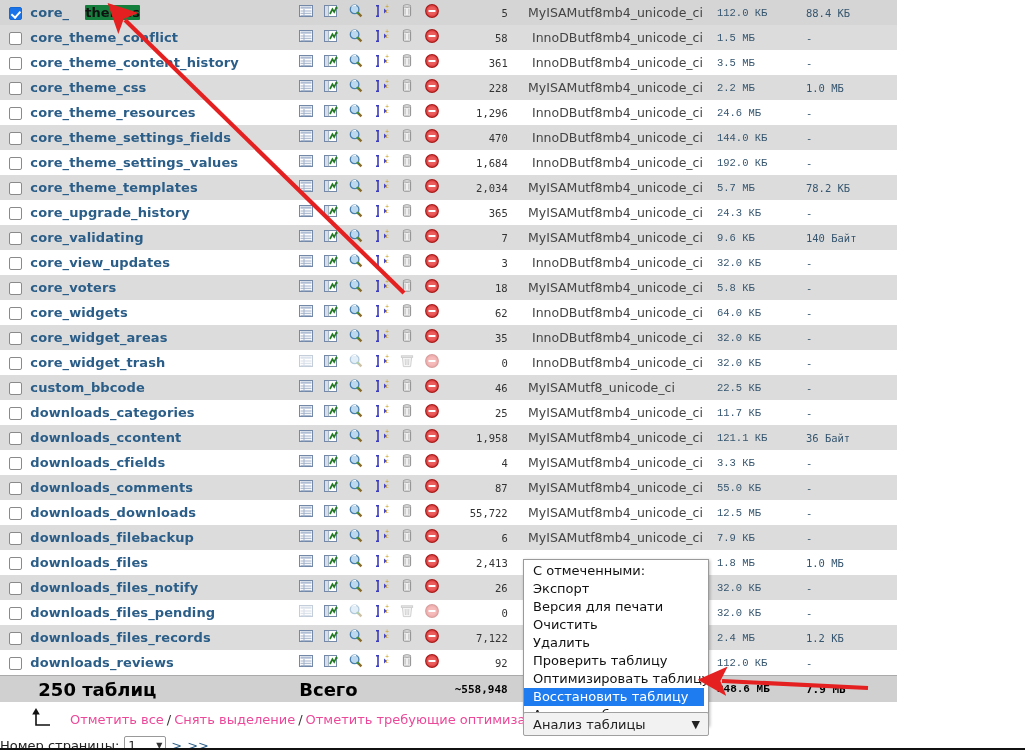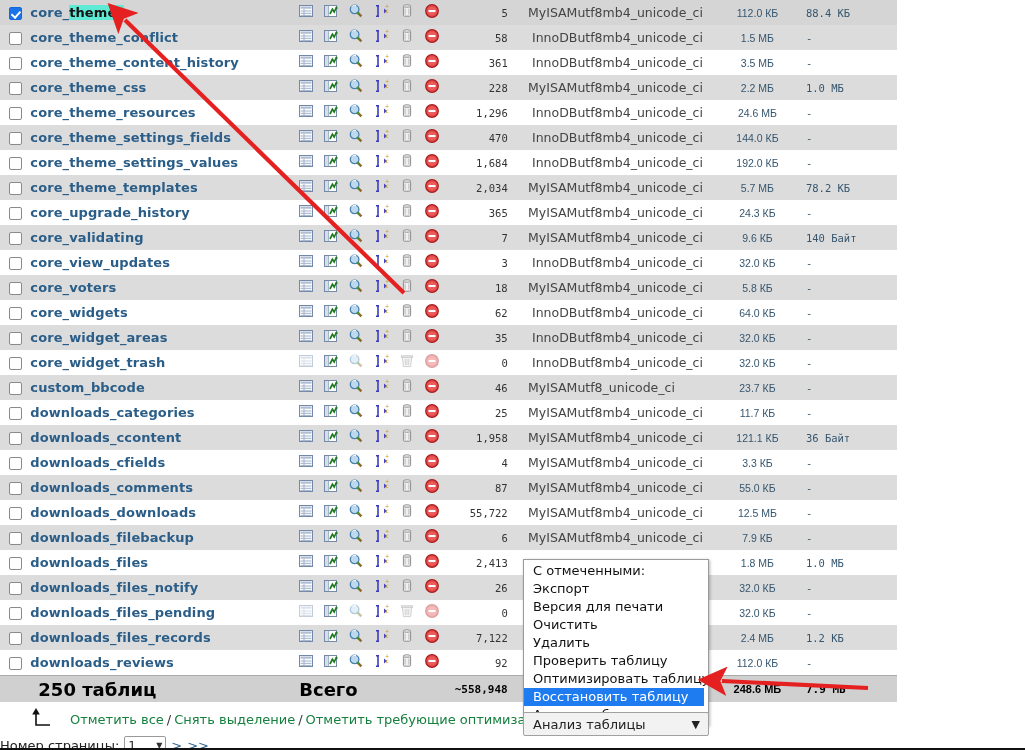--- a/index.html
+++ b/index.html
@@ -35,22 +35,22 @@
 
   
   .c-check  { width: 30px;  text-align: center; }
   .c-name   { width: 260px; }
   .c-act    { width: 25px;  text-align: center; }
   .c-rows   { width: 62px;  text-align: right; padding-right: 7px !important;
               font-family: "DejaVu Sans Mono", "Liberation Mono", monospace;
               font-size: 10.5px; color: #333; }
   .c-engine { width: 62px;  text-align: right; color: #444; }
   .c-coll   { width: 138px; text-align: left; color: #444; }
-  .c-size   { width: 80px;  text-align: center; padding-right: 8px !important;
-              font-family: Liberation Sans, sans-serif;
+  .c-size   { width: 80px;  text-align: left; padding-right: 8px !important;
+              font-family: Liberation Mono, monospace;
               font-size: 10.5px; color: #36566f; }
   .c-over   { width: 82px;  padding-right: 8px !important;
               font-family: "DejaVu Sans Mono", "Liberation Mono", monospace;
               font-size: 10.5px; color: #36566f; }
 
   
   .cb {
     display: inline-block;
     width: 13px; height: 13px;
     border: 1px solid #8a8a8a;
@@ -76,23 +76,24 @@
 
   
   .tname {
     color: #2a5d87;
     font-weight: bold;
     font-size: 13px;
     text-decoration: none;
     letter-spacing: .1px;
   }
   .tname .hl {
-    background: #5eead4;
+    background: #15803d;
     color: #111;
     border-radius: 1px;
+    margin-left: 16px;
   }
 
   
   .ico { display:inline-block; width:16px; height:16px; line-height:0; }
   .ico svg { display:block; }
   .dim { opacity: .42; }
 
   
   tr.total td {
     background: #d0d0d0;
@@ -110,21 +111,21 @@
   
   .selbar {
     position: absolute;
     left: 0; top: 704px;
     width: 897px; height: 30px;
     display: flex; align-items: center;
     font-size: 13px;
   }
   .arrow-up-glyph { margin-left: 30px; margin-right: 14px; }
   .selbar a {
-    color: #15803d; text-decoration: none;
+    color: #ec4899; text-decoration: none;
   }
   .selbar .sep { color:#333; margin: 0 3px; }
 
   
   .pagebar {
     position: absolute;
     left: 0; top: 736px;
     display: flex; align-items: center;
     font-size: 13px; color: #222;
     gap: 5px;
@@ -958,21 +959,21 @@
                 <line x1="9.9" y1="5.6" x2="9.9" y2="11.6" stroke="#b8b8b8"></line>
               </svg></span></td>
           <td class="c-act"><span class="ico "><svg width="16" height="16" viewBox="0 0 16 16">
                 <circle cx="8" cy="8" r="6.3" fill="#e44a4a" stroke="#a81c1c" stroke-width="1.2"></circle>
                 <circle cx="8" cy="8" r="4.1" fill="#f07070" opacity=".55"></circle>
                 <rect x="4.3" y="6.9" width="7.4" height="2.2" rx="1" fill="#ffffff"></rect>
               </svg></span></td>
           <td class="c-rows">46</td>
           <td class="c-engine">MyISAM</td>
           <td class="c-coll">utf8_unicode_ci</td>
-          <td class="c-size">23.7 КБ</td>
+          <td class="c-size">22.5 КБ</td>
           <td class="c-over">-</td>
         </tr>
         <tr class="odd">
           <td class="c-check"><span class="cb "></span></td>
           <td class="c-name"><a class="tname" href="#">downloads_categories</a></td>
           <td class="c-act"><span class="ico "><svg width="16" height="16" viewBox="0 0 16 16">
                 <rect x="1.5" y="2.5" width="13" height="11" fill="#fff" stroke="#7489a8" stroke-width="1"></rect>
                 <rect x="2.5" y="3.5" width="11" height="2.2" fill="#aebdd4"></rect>
                 <line x1="2.5" y1="8" x2="13.5" y2="8" stroke="#9fb0c9"></line>
                 <line x1="2.5" y1="10.3" x2="13.5" y2="10.3" stroke="#9fb0c9"></line>

